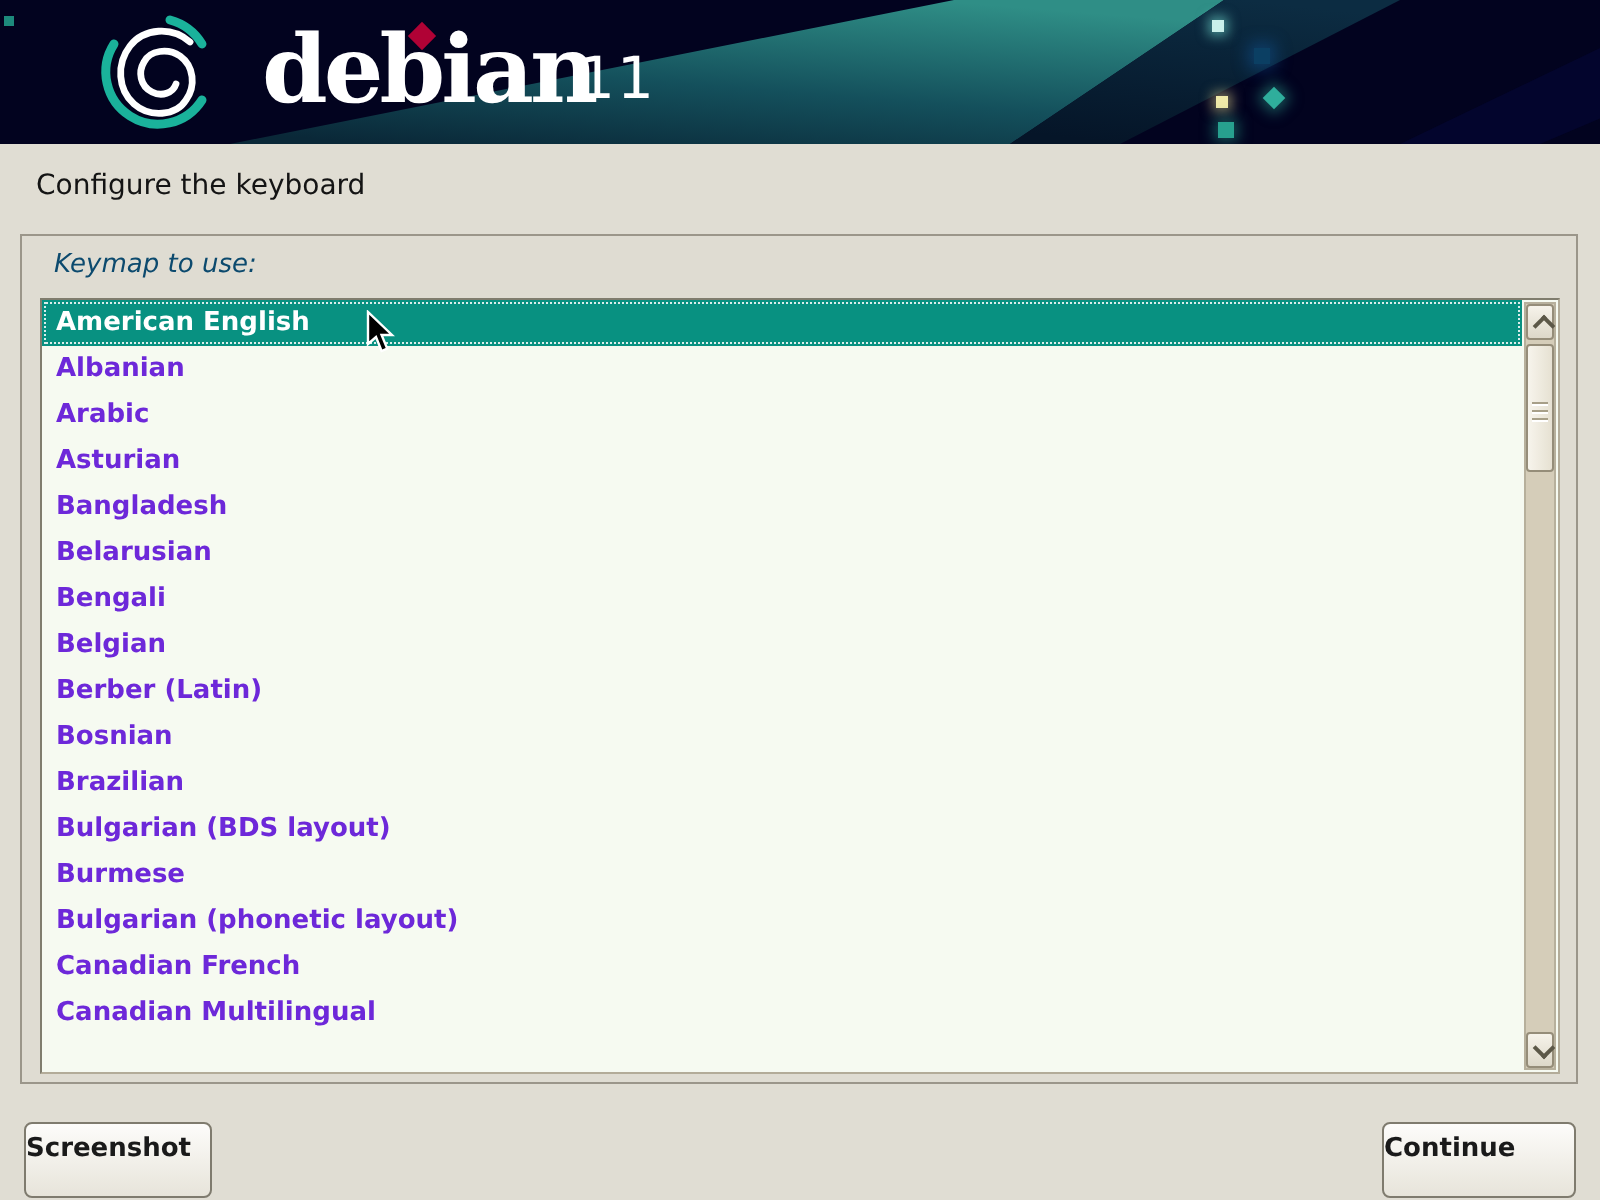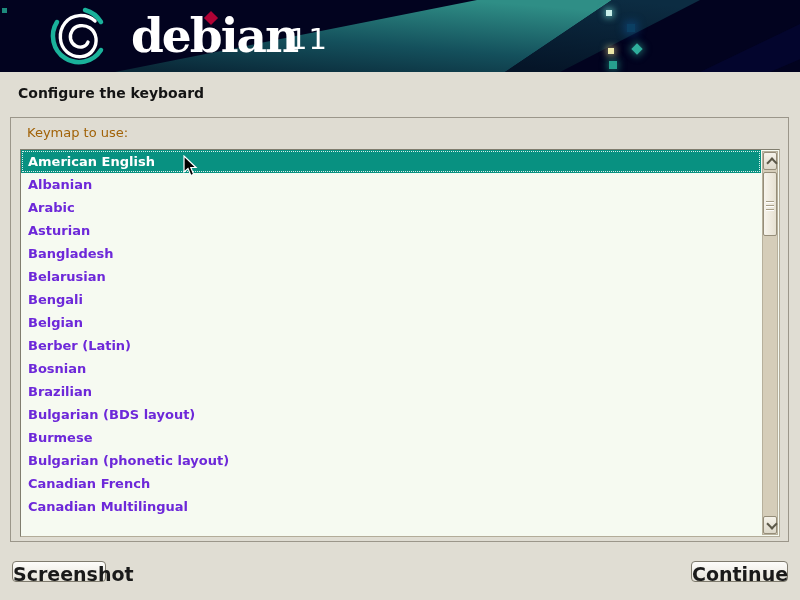--- a/index.html
+++ b/index.html
@@ -9,44 +9,44 @@
   
   .banner{position:absolute;left:0;top:0;width:800px;height:72px;background:var(--banner-bg,#02031f);overflow:hidden;text-decoration:underline;}
   .banner svg.art{position:absolute;left:0;top:0;}
   .sq{position:absolute;}
   .brand{position:absolute;left:131px;top:2px;color:#fff;font-family:"DejaVu Serif","Liberation Serif",serif;font-size:47px;font-weight:600;letter-spacing:-2px;line-height:68px;}
   .version{position:absolute;left:289px;top:22px;color:#fff;font-size:29px;font-weight:400;letter-spacing:1px;}
   .diamond{position:absolute;left:206px;top:13px;width:10px;height:10px;background:var(--diamond-red,#b00235);transform:rotate(45deg);}
   .logo{position:absolute;left:46px;top:5px;}
 
   
-  .page-title{position:absolute;left:18px;top:85px;font-size:14px;font-weight:bold;color:#141414;}
+  .page-title{position:absolute;left:18px;top:85px;font-size:14px;font-weight:normal;color:#141414;}
 
   
   .frame{position:absolute;left:10px;top:117px;width:779px;height:425px;border:1px solid #9b968a;background:#dfdcd2;box-sizing:border-box;}
-  .keymap-label{position:absolute;left:27px;top:125px;font-size:13px;color:#a16207;}
+  .keymap-label{position:absolute;left:27px;top:125px;font-size:13px;font-style:italic;color:#0c4a6e;}
   .listbox{position:absolute;left:20px;top:149px;width:760px;height:388px;box-sizing:border-box;background:var(--list-bg,#f6faf1);border:1px solid #807d6e;border-right-color:#b3ac99;border-bottom-color:#b3ac99;overflow:hidden;padding-left:11px;}
   .rows{position:absolute;left:0;top:0;right:18px;}
   .row{height:23px;line-height:23px;padding-left:7px;font-size:13px;font-weight:bold;color:#6d28d9;white-space:nowrap;}
   .row.selected{background:var(--accent-teal,#089181);color:#fff;outline:1px dotted rgba(255,255,255,.85);outline-offset:-2px;}
 
   
   .scrollbar{position:absolute;top:1px;right:1px;width:16px;height:384px;background:#d5cdb9;border:1px solid #b7b09c;box-sizing:border-box;}
   .sb-btn{position:absolute;left:0;width:14px;height:18px;background:linear-gradient(#f6f3ea,#ddd8c9);border:1px solid #958d79;border-radius:2px;box-sizing:border-box;}
   .sb-up{top:0;}
   .sb-down{bottom:0;}
   .chev{position:absolute;left:3.5px;width:6px;height:6px;border-left:2px solid #5c5848;border-bottom:2px solid #5c5848;}
   .chev.up{top:6px;transform:rotate(135deg);}
   .chev.down{top:3px;transform:rotate(-45deg);}
   .sb-thumb{position:absolute;left:0;top:20px;width:14px;height:64px;background:linear-gradient(90deg,#f7f4ec,#e6e1d2);border:1px solid #958d79;border-radius:2px;box-sizing:border-box;}
   .grip{position:absolute;left:2px;top:28px;width:8px;}
   .grip div{height:1px;background:#a79f88;margin-bottom:2px;border-bottom:1px solid #fff;}
 
   
-  .btn{position:absolute;height:21px;background:linear-gradient(#fdfcfa,#e7e4da);border:1px solid #7f7b6e;border-radius:4px;box-sizing:border-box;font-size:19px;font-weight:bold;color:#1a1a1a;text-align:left;line-height:25px;cursor:default;}
+  .btn{position:absolute;height:38px;background:linear-gradient(#fdfcfa,#e7e4da);border:1px solid #7f7b6e;border-radius:4px;box-sizing:border-box;font-size:13px;font-weight:bold;color:#1a1a1a;text-align:left;line-height:25px;cursor:default;}
   .btn-screenshot{left:12px;top:561px;width:94px;}
   .btn-goback{left:590px;top:561px;width:93px;}
   .btn-continue{left:691px;top:561px;width:97px;}
 
   
   .cursor{position:absolute;left:183px;top:155px;}
 </style>
 </head>
 <body>
 

